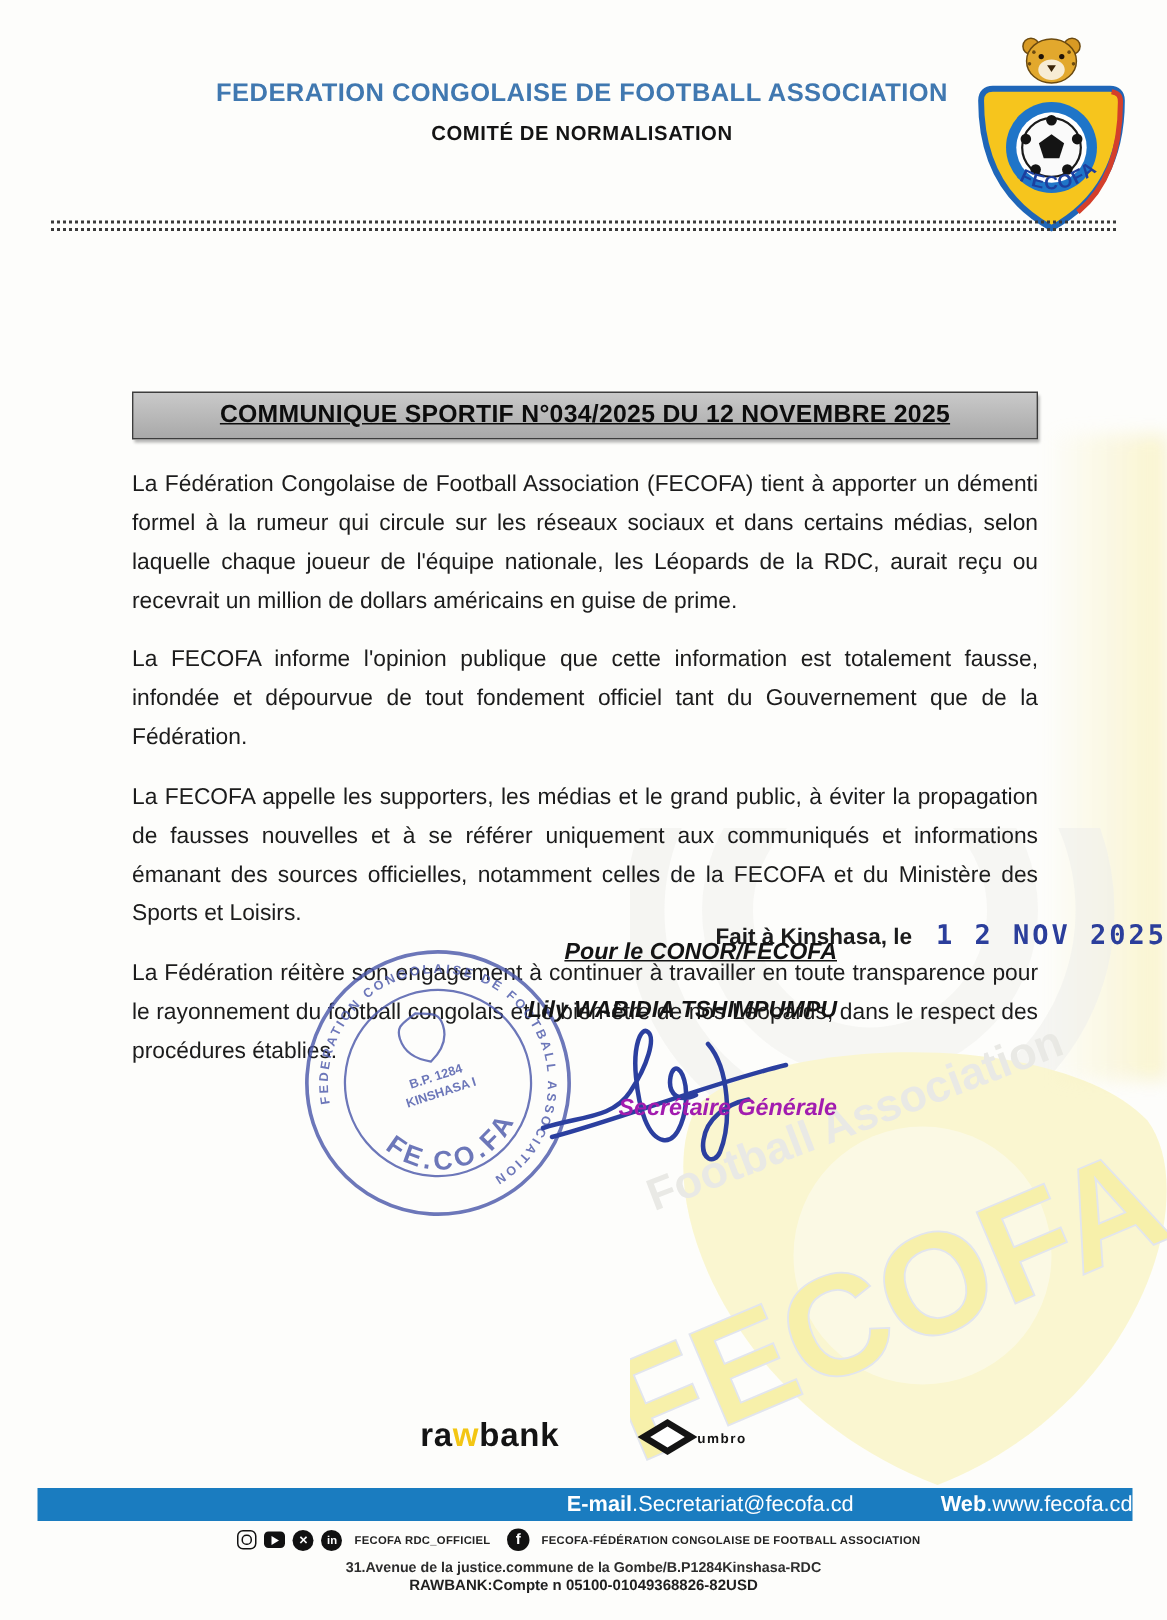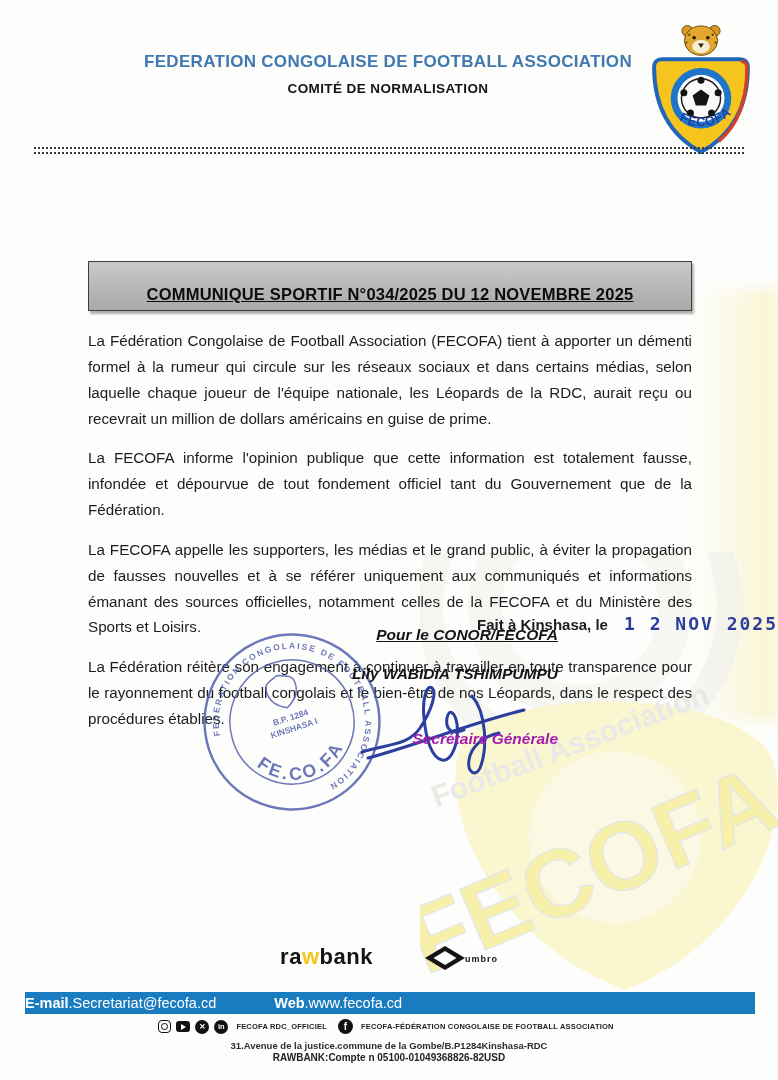--- a/index.html
+++ b/index.html
@@ -18,21 +18,21 @@
   
   .streak{position:absolute;top:290px;right:0;width:80px;height:430px;
           background:linear-gradient(90deg,rgba(246,235,160,0),rgba(246,235,160,.5));
           filter:blur(6px);z-index:0;}
   .watermark{position:absolute;top:552px;left:420px;width:370px;height:440px;
              opacity:.55;pointer-events:none;z-index:0;}
 
   
   .content{position:absolute;top:261px;left:88px;width:604px;z-index:2;}
   .title-bar{background:linear-gradient(180deg,#c9c9c9,#a9a9a9);border:1.5px solid #3d3d3d;
-             padding:23px 0 6px;text-align:center;box-shadow:1.5px 2.5px 2px rgba(0,0,0,.3);}
+             padding:5px 0 6px;text-align:center;box-shadow:1.5px 2.5px 2px rgba(0,0,0,.3);}
   .title-bar span{font-size:16.5px;font-weight:bold;text-decoration:underline;
                   color:#0c0c0c;letter-spacing:.2px;}
   .content p{font-size:15.2px;line-height:1.7;text-align:justify;color:#1c1c1c;margin:14px 0 0;}
   .content p:first-of-type{margin-top:17px;}
 
   .date-line{position:absolute;top:613px;left:0;width:778px;display:flex;justify-content:flex-end;
              box-sizing:border-box;align-items:baseline;gap:16px;z-index:2;}
   .date-label{font-size:15px;font-weight:600;color:#1c1c1c;}
   .date-stamp{font-family:"DejaVu Sans Mono",monospace;color:#2b3e9b;font-weight:bold;
               font-size:18px;letter-spacing:2px;}
@@ -47,21 +47,21 @@
 
   
   .sponsors{position:absolute;top:944px;left:0;width:778px;display:flex;justify-content:center;
             align-items:flex-end;gap:52px;z-index:2;}
   .rawbank{font-size:22px;font-weight:bold;color:#141414;letter-spacing:.5px;}
   .rawbank .w{color:#f3c614;}
   .umbro{display:flex;flex-direction:row;align-items:center;}
   .umbro-label{font-size:9px;font-weight:bold;letter-spacing:1px;color:#141414;margin-top:1px;}
 
   .contact-bar{position:absolute;top:992px;left:25px;width:730px;height:22px;background:#1a7cc0;
-               color:#fff;display:flex;justify-content:flex-start;align-items:center;gap:58px;
+               color:#fff;display:flex;justify-content:flex-end;align-items:center;gap:58px;
                font-size:14.5px;z-index:2;}
   .contact-bar .lbl{font-weight:bold;}
 
   .social-row{position:absolute;top:1019px;left:0;width:778px;display:flex;justify-content:center;
               align-items:center;gap:5px;z-index:2;}
   .handle{font-size:7.5px;font-weight:bold;color:#222;letter-spacing:.2px;margin:0 6px 0 3px;}
   .ic{display:inline-flex;align-items:center;justify-content:center;box-sizing:border-box;}
   .ic-ig{width:13px;height:13px;border:1.6px solid #111;border-radius:4px;position:relative;}
   .ic-ig::after{content:'';position:absolute;top:2px;left:2px;width:4.5px;height:4.5px;
                 border:1.4px solid #111;border-radius:50%;}

